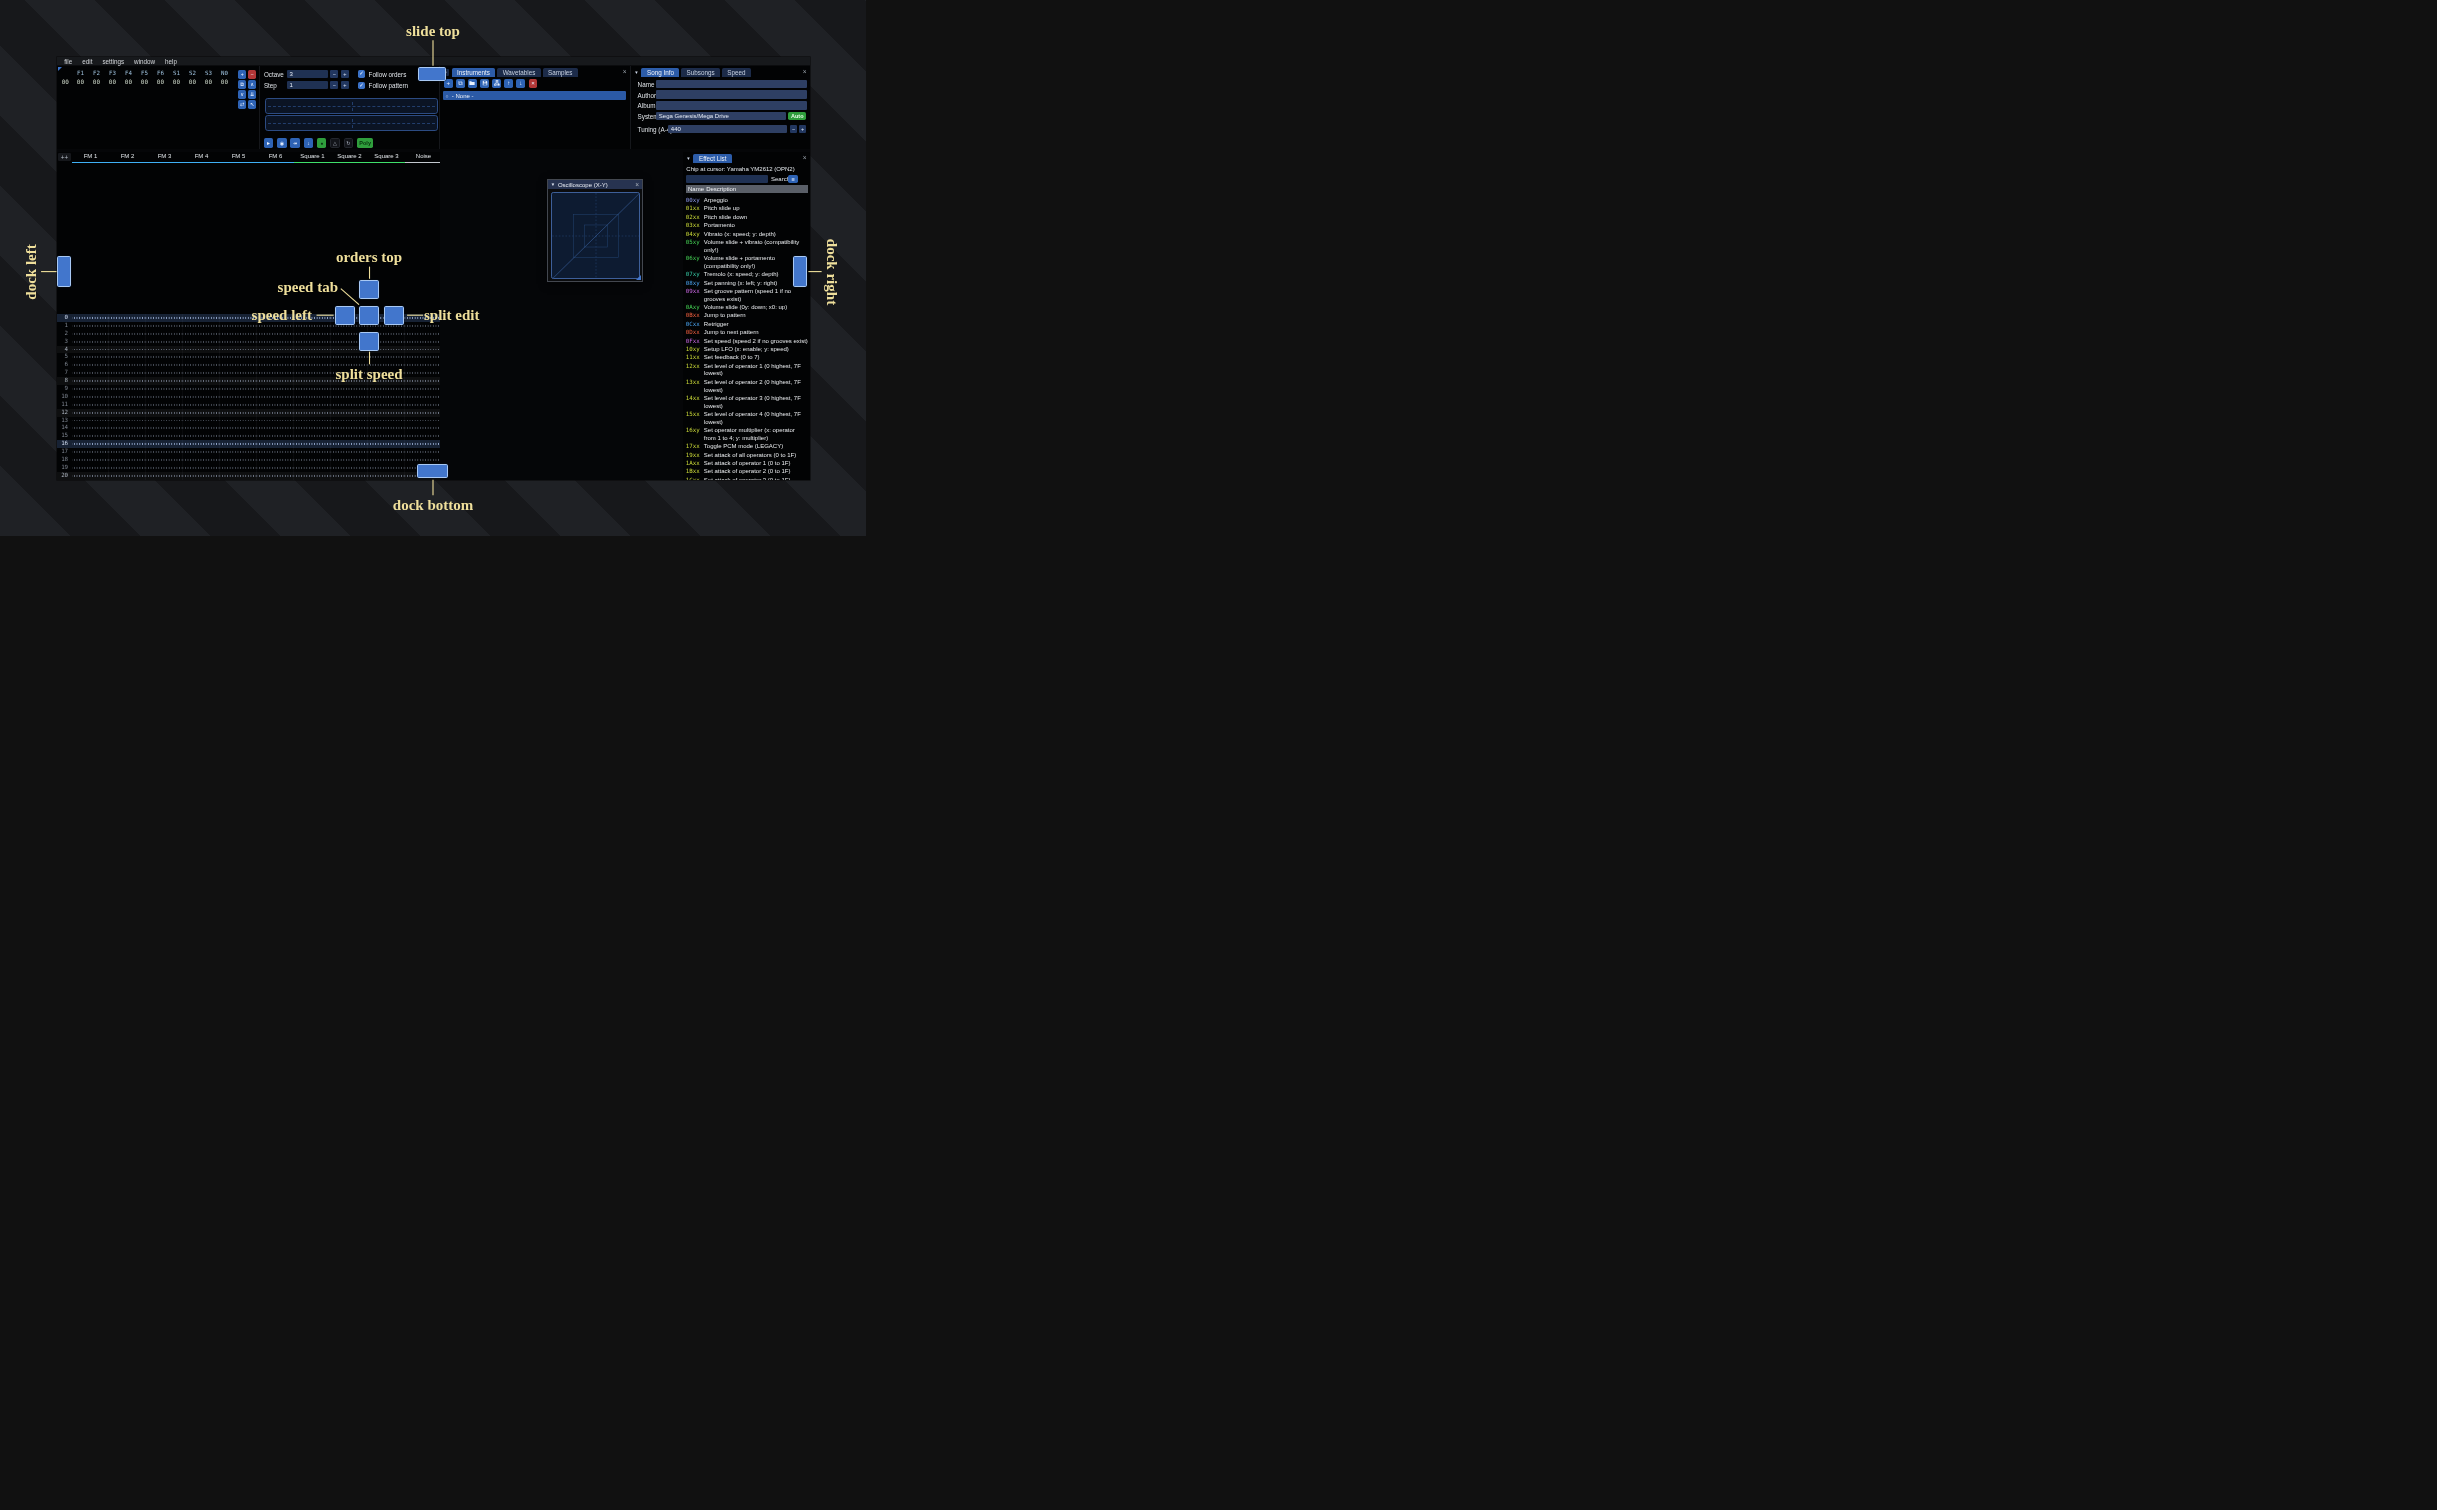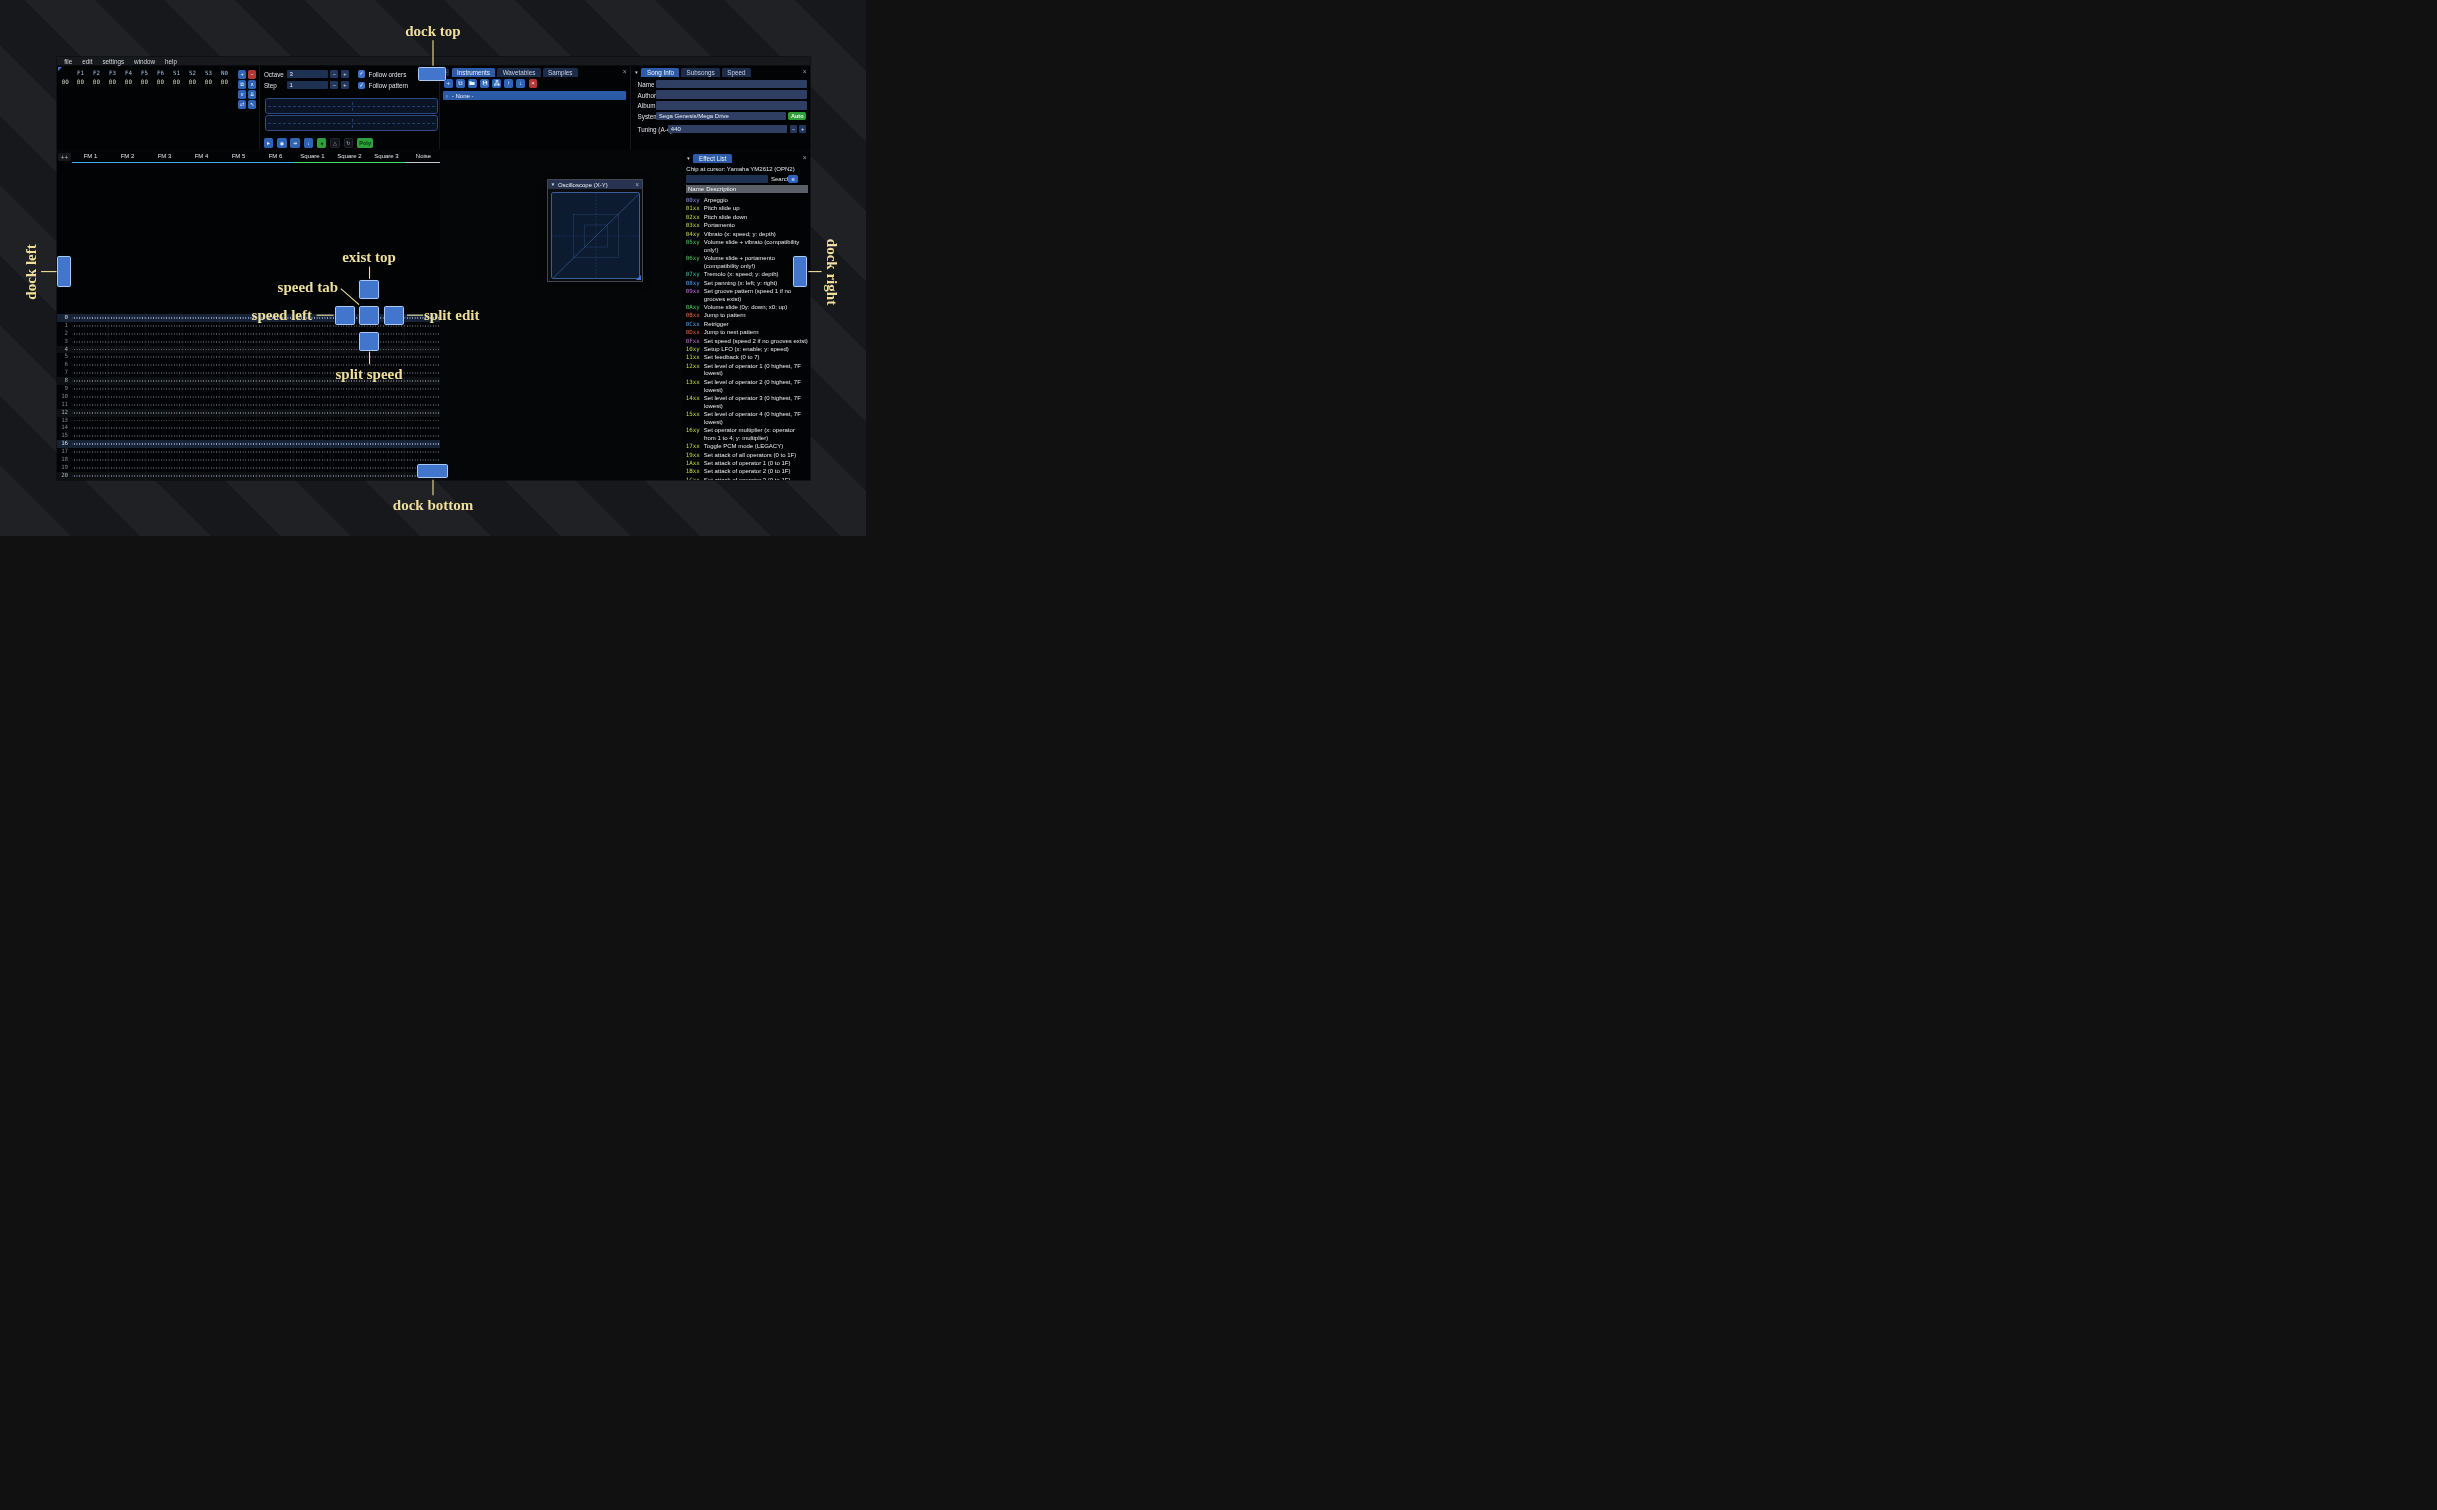--- a/index.html
+++ b/index.html
@@ -749,23 +749,23 @@
     <line x1="784" y1="869" x2="784" y2="897"></line>
     <line x1="74" y1="492" x2="102" y2="492"></line>
     <line x1="1464" y1="492" x2="1488" y2="492"></line>
     <line x1="669" y1="483" x2="669" y2="505"></line>
     <line x1="669" y1="637" x2="669" y2="660"></line>
     <line x1="573" y1="571" x2="604" y2="571"></line>
     <line x1="737" y1="571" x2="766" y2="571"></line>
     <line x1="617" y1="523" x2="650" y2="552"></line>
   </svg>
 
-  <div class="ann a-docktop">dock top</div>
+  <div class="ann a-docktop">slide top</div>
   <div class="ann a-dockbottom">dock bottom</div>
   <div class="ann a-dockleft">dock left</div>
   <div class="ann a-dockright">dock right</div>
   <div class="ann a-maketab">speed tab</div>
-  <div class="ann a-splittop">exist top</div>
+  <div class="ann a-splittop">orders top</div>
   <div class="ann a-splitleft">speed left</div>
   <div class="ann a-splitright">split edit</div>
   <div class="ann a-splitbottom">split speed</div>
 </div>
 
 
 </body></html>

